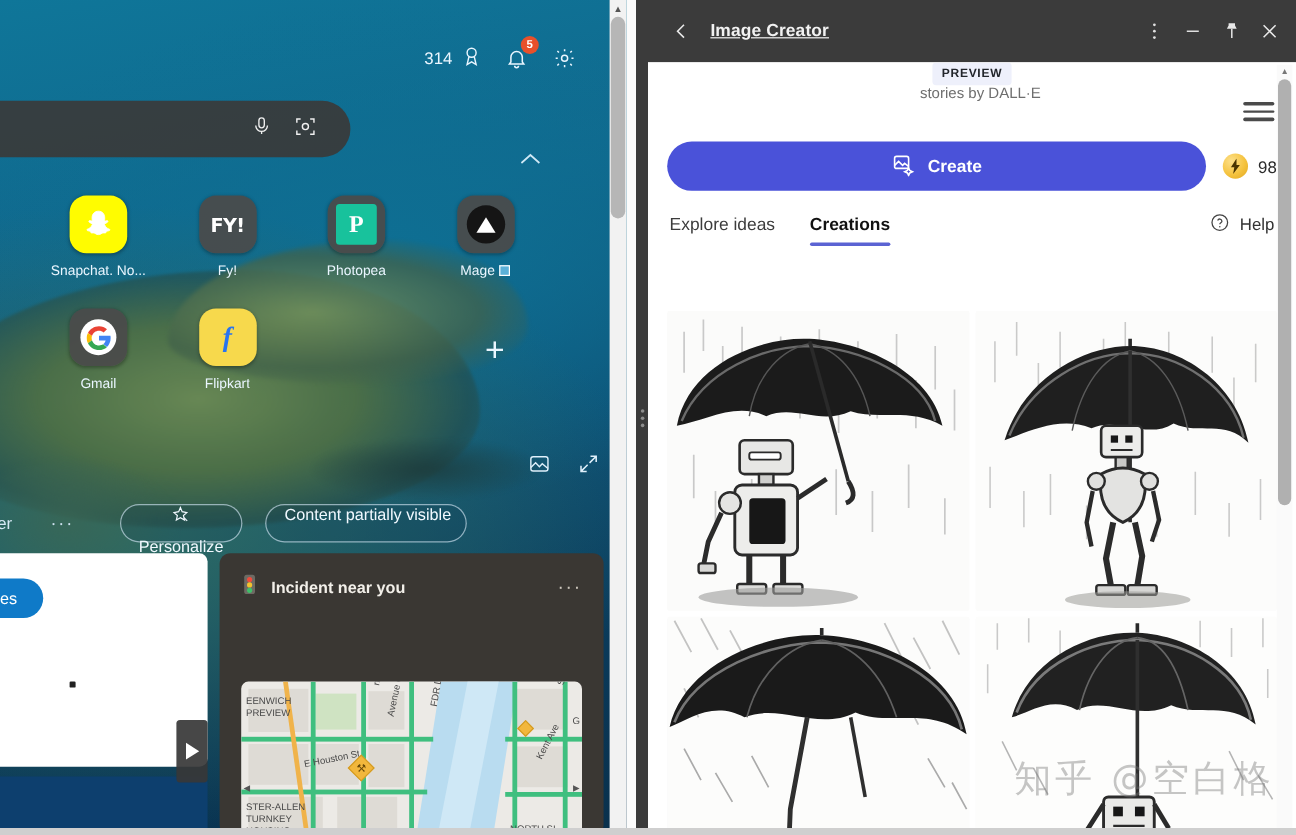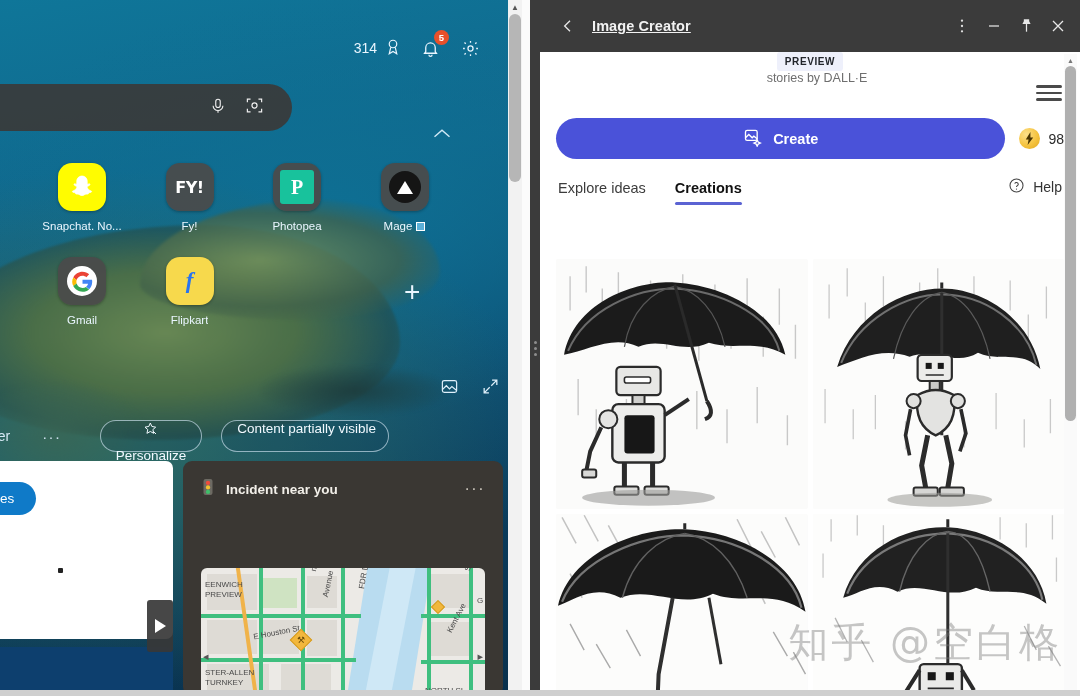--- a/index.html
+++ b/index.html
@@ -247,21 +247,21 @@
   .gen-img { position: relative; background:#fbfbfb; overflow:hidden; border-radius:2px; cursor:pointer; }
 
   
   #right-scroll-track { position:absolute; right: 3px; top: 54px; width: 13px; height: 642px; background:#fafafa; }
   #right-scroll-up { position:absolute; right: 3px; top: 54px; width:13px; height:13px; display:flex; align-items:center; justify-content:center; color:#777; font-size:7px; cursor:pointer; }
   #right-scroll-thumb { position:absolute; right: 4px; top: 66px; width:11px; height: 355px; background:#b0b0b0; border-radius:6px; cursor:pointer; }
 
   
   #watermark {
     position: absolute; right: 18px; bottom: 26px;
-    font-size: 40px; color: rgba(120,120,120,.42); font-family:"DejaVu Sans", sans-serif;
+    font-size: 31px; color: rgba(120,120,120,.42); font-family:"DejaVu Sans", sans-serif;
     letter-spacing: 3px; pointer-events: none; user-select:none; white-space: nowrap;
   }
   
   #bottom-strip { position:absolute; left:0; bottom:0; width:1080px; height:6px; background:#cfcfcf; }
 </style>
 </head>
 <body>
 
 <div id="root">
 

